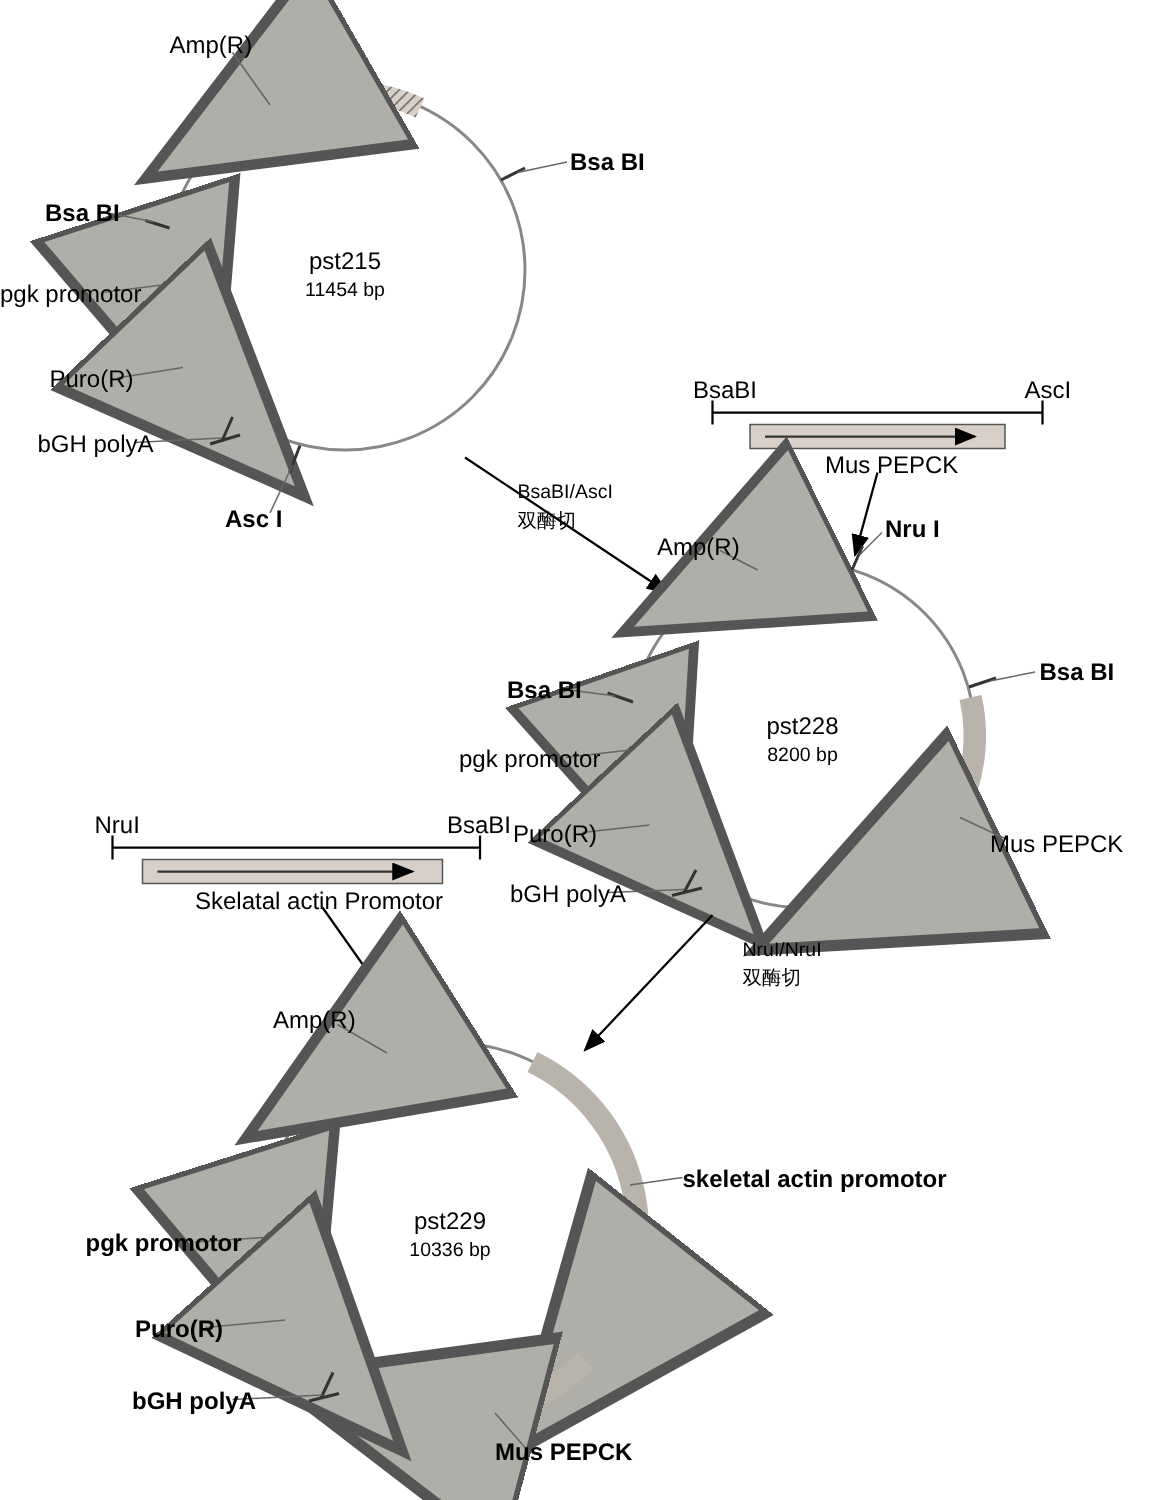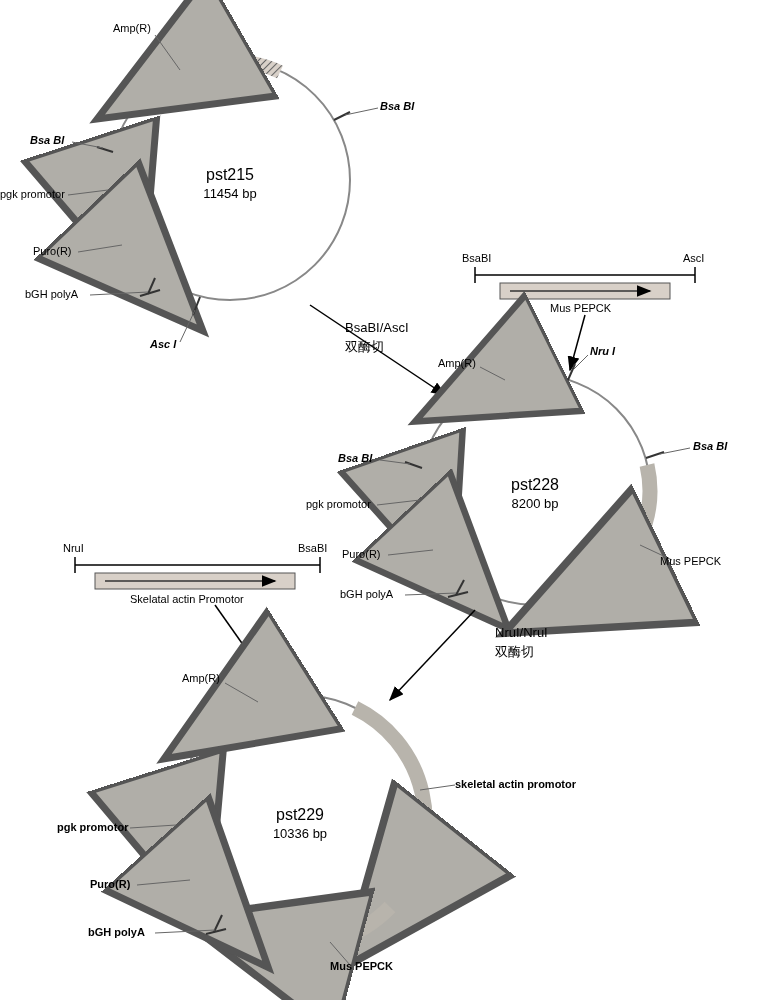--- a/index.html
+++ b/index.html
@@ -6,26 +6,26 @@
     margin: 0;
     padding: 0;
     width: 770px;
     height: 1000px;
     background: #fff;
     font-family: Arial, sans-serif;
     position: relative;
   }
   .label {
     position: absolute;
-    font-size: 11px;
+    font-size: 16px;
     color: #000;
     white-space: nowrap;
   }
   .label.bold { font-weight: bold; }
-  .label.italic { font-style: italic; }
+  .label.italic { }
   .plasmid-name {
     position: absolute;
     font-size: 16px;
     text-align: left;
     transform: translate(-50%, -50%);
   }
   .plasmid-size {
     position: absolute;
     font-size: 13px;
     text-align: center;

